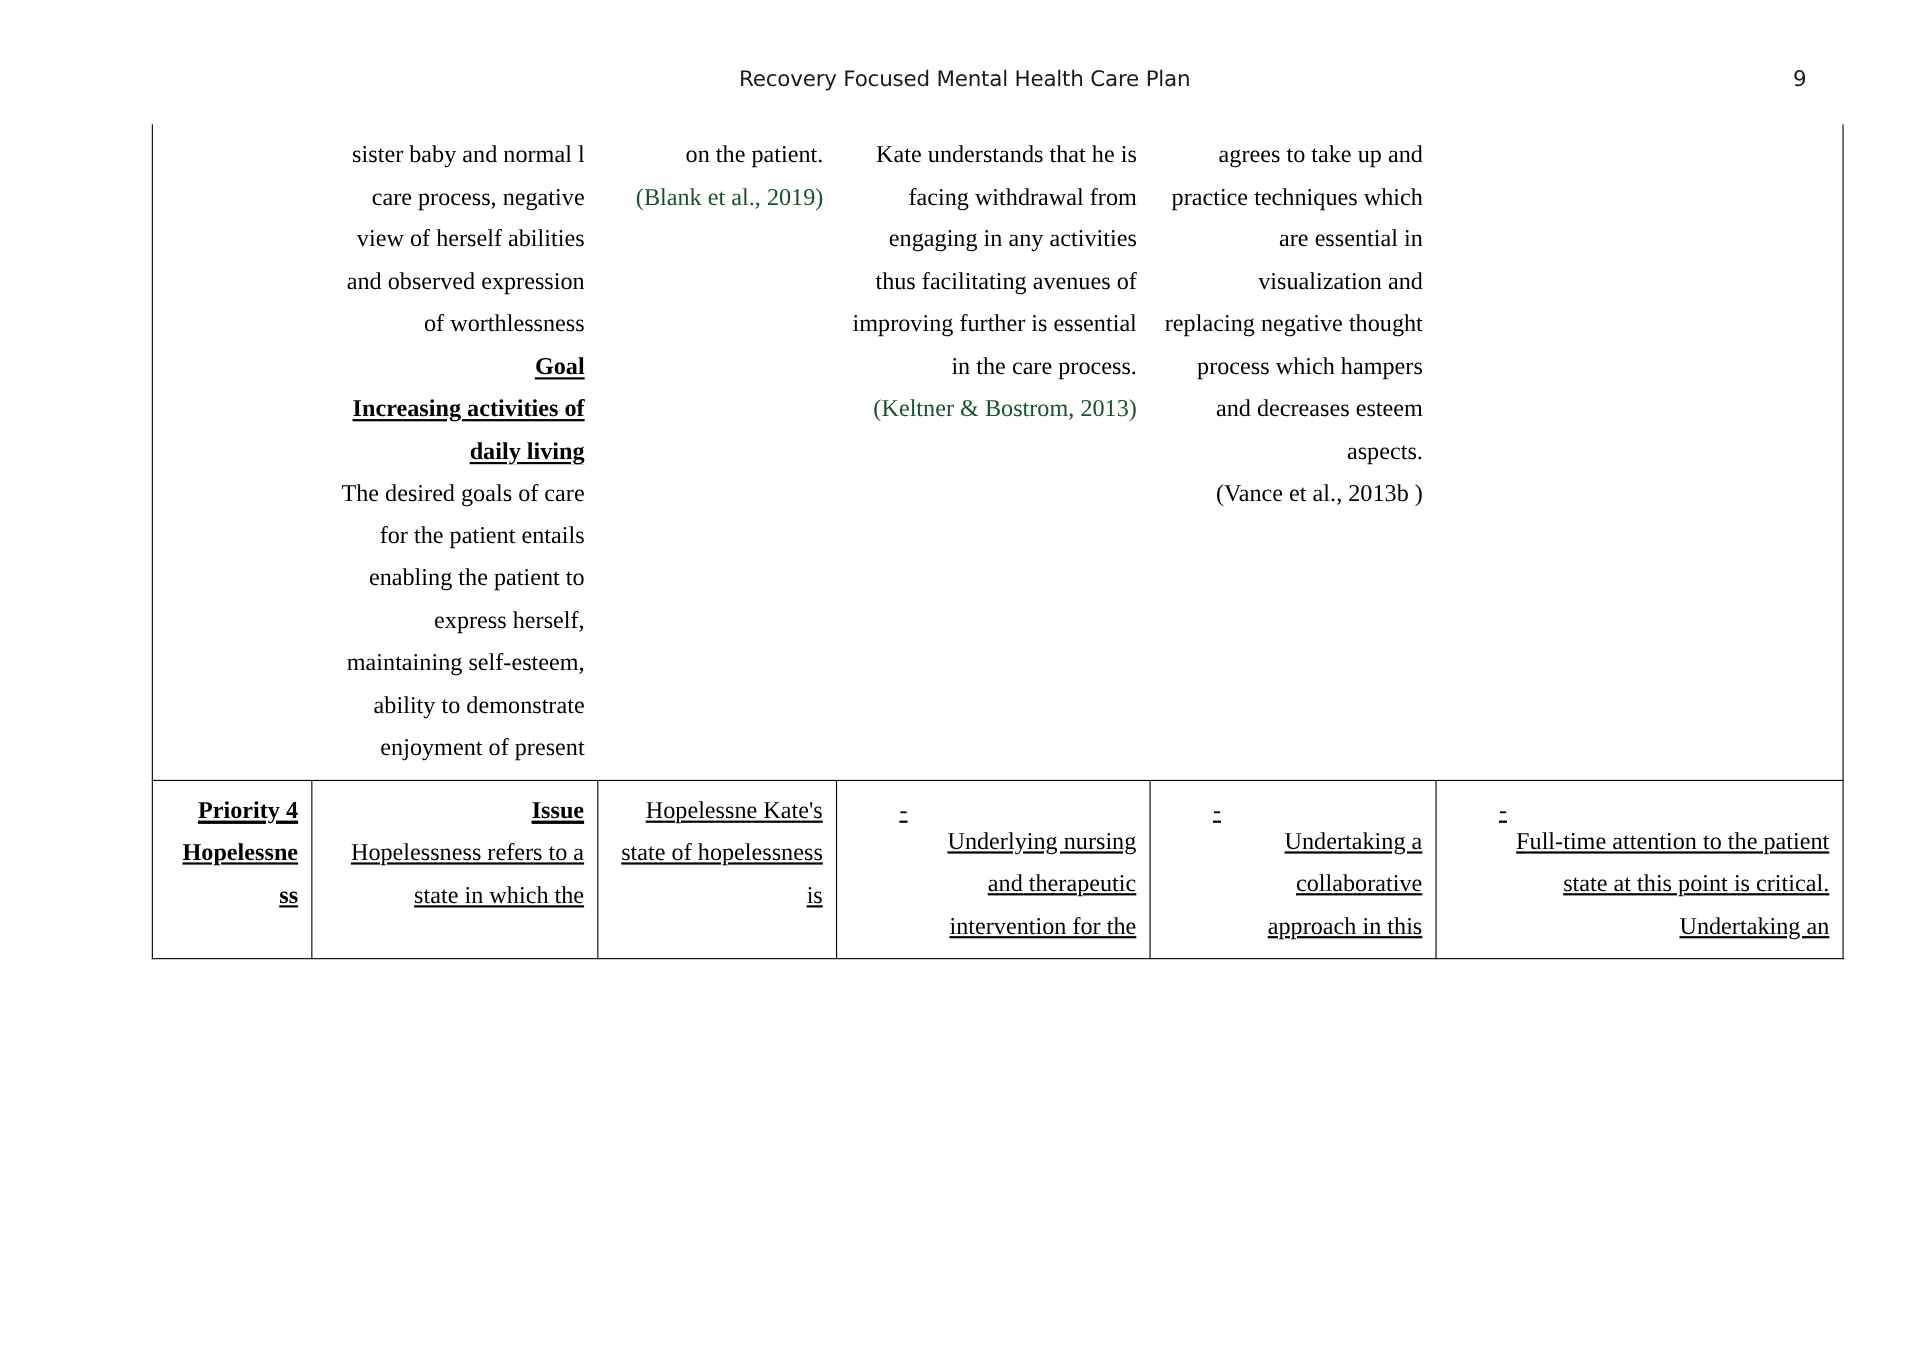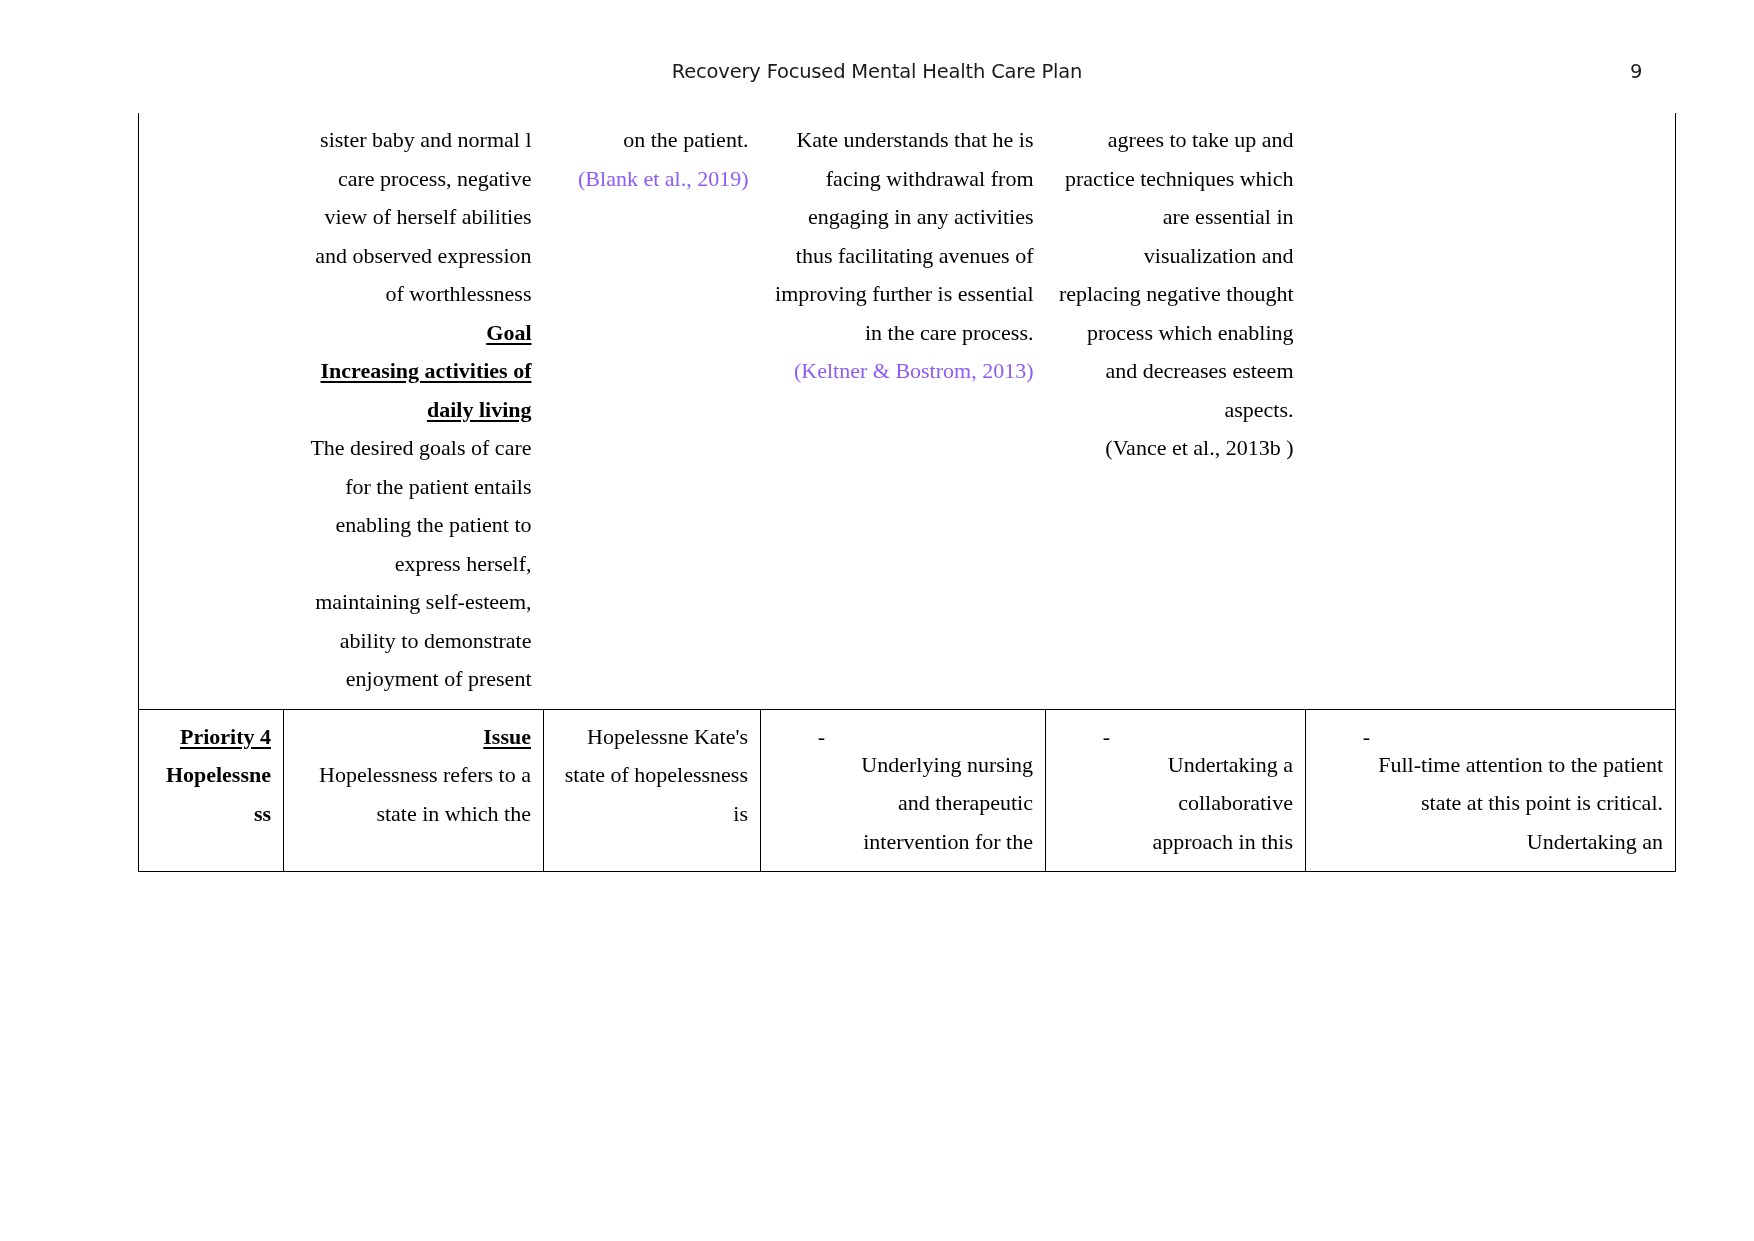--- a/index.html
+++ b/index.html
@@ -68,20 +68,21 @@
     border-right: none;
     border-top: none;
     border-bottom: 1.6px solid #000;
   }
   tr.row-continuation > td.edge-left  { border-left: 1.6px solid #000; }
   tr.row-continuation > td.edge-right { border-right: 1.6px solid #000; }
 
   
   tr.row-priority > td {
     border: 1.6px solid #000;
+    text-decoration: underline;
   }
 
   
   .col-1 { width: 145px; }
   .col-2 { width: 260px; }
   .col-3 { width: 217px; }
   .col-4 { width: 285px; }
   .col-5 { width: 260px; }
   .col-6 { width: 370px; }
 
@@ -90,21 +91,21 @@
     font-weight: bold;
     text-decoration: underline;
     text-underline-offset: 3px;
   }
   .bold { font-weight: bold; }
   .underline {
     text-decoration: underline;
     text-underline-offset: 3px;
     font-weight: bold;
   }
-  .citation { color: #8b5cf6; }
+  .citation { color: #14532d; }
 
   
   .dash-item {
     display: flex;
     align-items: flex-start;
     gap: 0;
   }
   .dash-marker {
     flex: 0 0 52px;
     width: 52px;
@@ -145,21 +146,21 @@
         <p class="para">on the patient.</p>
         <p class="para citation">(Blank et al., 2019)</p>
       </td>
 
       <td>
         <p class="para">Kate understands that he is facing withdrawal from engaging in any activities thus facilitating avenues of improving further is essential in the care process.</p>
         <p class="para citation">(Keltner &amp; Bostrom, 2013)</p>
       </td>
 
       <td>
-        <p class="para">agrees to take up and practice techniques which are essential in visualization and replacing negative thought process which enabling and decreases esteem aspects.</p>
+        <p class="para">agrees to take up and practice techniques which are essential in visualization and replacing negative thought process which hampers and decreases esteem aspects.</p>
         <p class="para">(Vance et al., 2013b )</p>
       </td>
 
       <td class="edge-right"></td>
     </tr>
 
     <tr class="row-priority">
 
       <td>
         <p class="para bold-underline">Priority 4</p>

